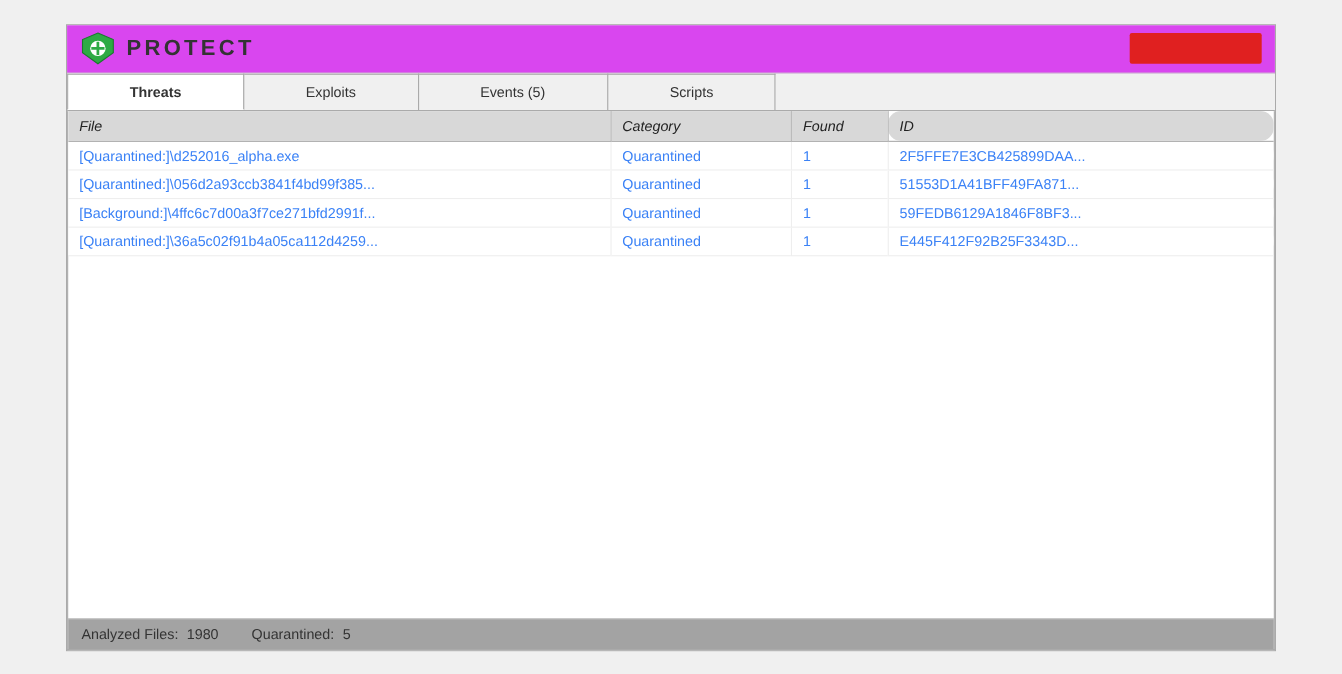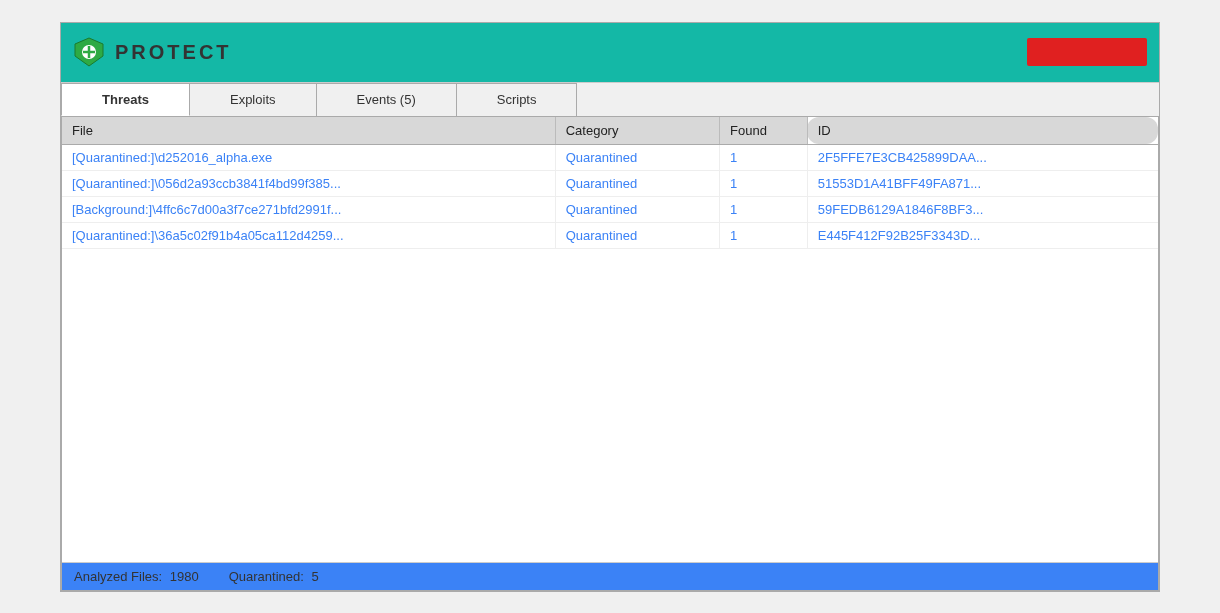--- a/index.html
+++ b/index.html
@@ -19,23 +19,23 @@
       background: #f5f5f5;
       border: 1px solid #aaa;
       display: flex;
       flex-direction: column;
     }
     .title-bar {
       display: flex;
       align-items: center;
       justify-content: space-between;
       padding: 20px 12px;
-      background: #14b8a6;
+      background: #d946ef;
       border-bottom: 1px solid #ccc;
-      height: 60px;
+      height: 44px;
     }
     .title-bar-left {
       display: flex;
       align-items: center;
       gap: 10px;
     }
     .logo-icon {
       width: 32px;
       height: 32px;
     }
@@ -50,21 +50,21 @@
       width: 120px;
       height: 28px;
       border-radius: 2px;
     }
     .tabs-bar {
       display: flex;
       background: #f0f0f0;
       border-bottom: 1px solid #aaa;
     }
     .tab {
-      padding: 8px 40px;
+      padding: 8px 56px;
       cursor: pointer;
       border: 1px solid #aaa;
       border-bottom: none;
       background: #f0f0f0;
       color: #333;
       font-size: 13px;
       margin-right: -1px;
       user-select: none;
     }
     .tab.active {
@@ -94,20 +94,21 @@
     thead tr {
       background: #d8d8d8;
     }
     thead th {
       text-align: left;
       padding: 6px 10px;
       border-right: 1px solid #bbb;
       border-bottom: 1px solid #aaa;
       font-weight: normal;
       color: #222;
+      font-style: italic;
     }
     thead th:last-child {
       border-right: none;
     }
     tbody tr {
       background: #fff;
       border-bottom: 1px solid #eee;
     }
     tbody td {
       padding: 5px 10px;
@@ -116,21 +117,21 @@
     }
     tbody td:last-child {
       border-right: none;
     }
     .col-file { width: 45%; }
     .col-category { width: 15%; }
     .col-found { width: 8%; }
     .col-id { width: 32%; border-radius: 12px; }
     .status-bar {
       padding: 6px 12px;
-      background: #3b82f6;
+      background: #a3a3a3;
       border-top: 1px solid #ccc;
       display: flex;
       align-items: center;
       gap: 30px;
       font-size: 13px;
       color: #333;
     }
     .bottom-bar {
       padding: 5px 12px;
       background: #e8e8e8;

